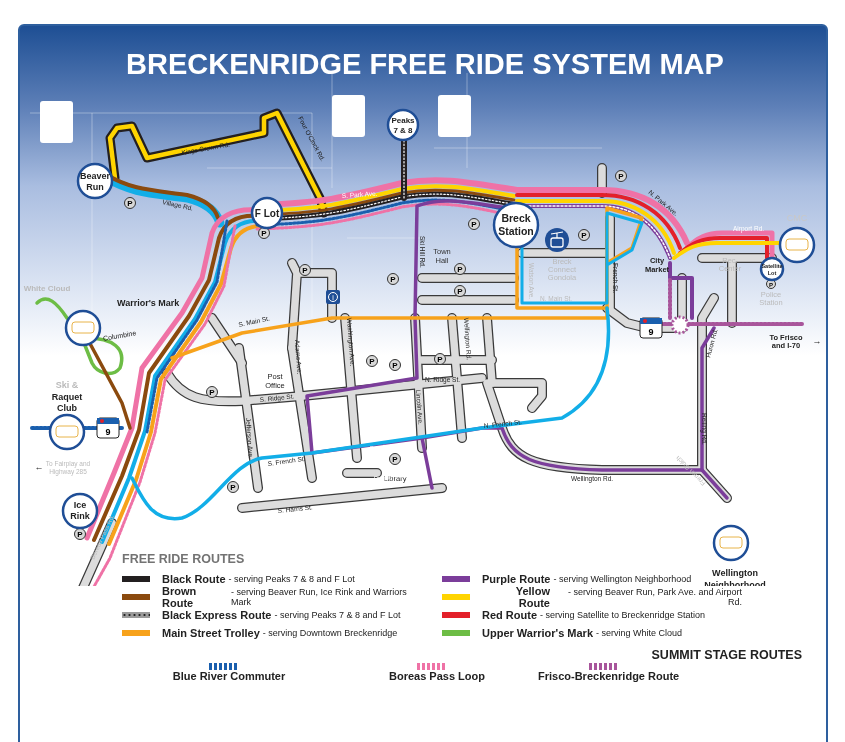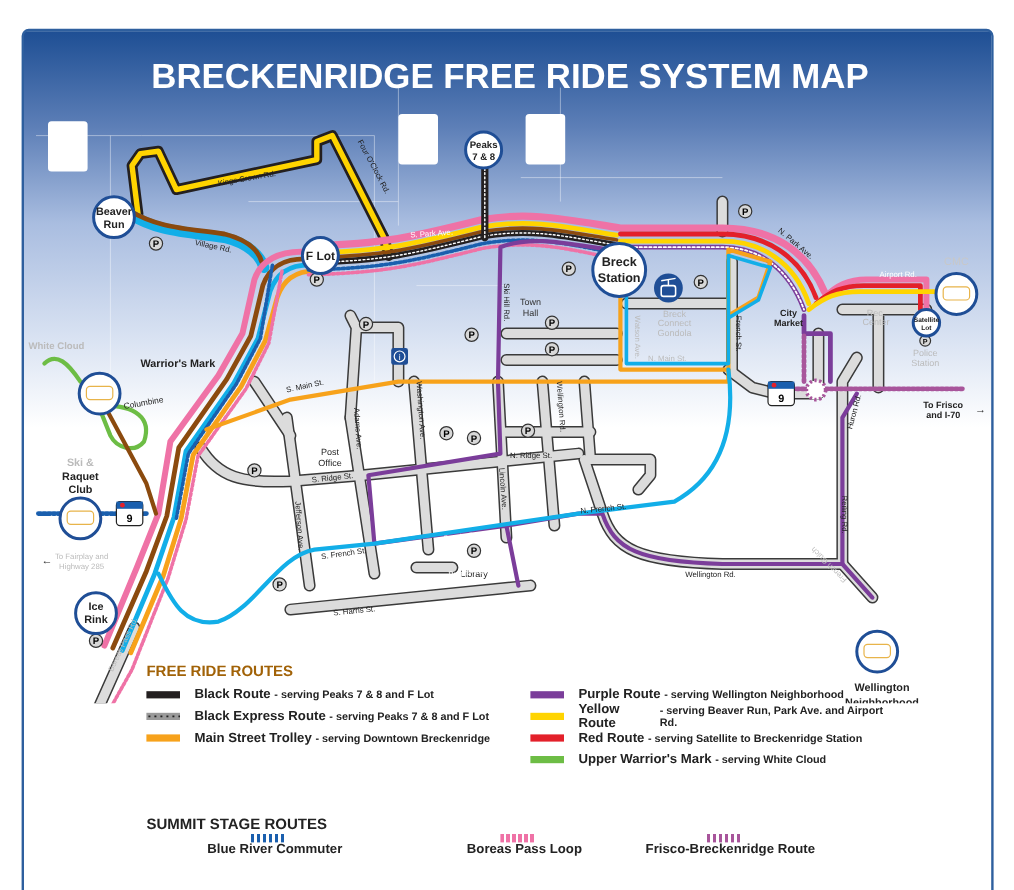--- a/index.html
+++ b/index.html
@@ -11,31 +11,31 @@
     background: linear-gradient(to bottom, #1e4f94 0px, #5d7fb7 80px, #a9bde0 160px, #dbe4f3 260px, #ffffff 330px, #ffffff 100%);
   }
   .title {
     position: absolute; left: 0; top: 22px; width: 810px; text-align: center;
     color: #ffffff; font-weight: bold; font-size: 29px; letter-spacing: 0px;
     font-family: "Liberation Sans", sans-serif;
   }
   svg.map { position: absolute; left: 0; top: 0; }
   .legend { position: absolute; left: 122px; top: 552px; width: 680px; }
   .legend h3 {
-    font-size: 12.5px; font-weight: bold; color: #a16207; margin-bottom: 4px;
+    font-size: 12.5px; font-weight: bold; color: #737373; margin-bottom: 4px;
     font-family: "Liberation Sans", sans-serif;
   }
   .legend .cols { display: flex; }
   .legend .col { width: 300px; }
-  .legend .col + .col { margin-left: 0px; }
+  .legend .col + .col { margin-left: 0px; text-align: right; }
   .lg-item { display: flex; align-items: center; height: 18px; }
   .swatch { width: 28px; height: 6px; margin-right: 12px; flex: none; }
   .lg-name { font-size: 11px; font-weight: bold; color: #222; }
-  .lg-desc { font-size: 9px; color: #222; margin-left: 3px; font-weight: bold; }
-  .summit { position: absolute; left: 122px; top: 680px; width: 680px; }
+  .lg-desc { font-size: 9px; color: #222; margin-left: 3px; }
+  .summit { position: absolute; left: 122px; top: 648px; width: 680px; text-align: right; }
   .summit .row { display: flex; align-items: center; height: 16px; }
   .summit .s-item { display: flex; align-items: center; flex-direction: column; }
   .summit .s-item:nth-child(1) { width: 214px; }
   .summit .s-item:nth-child(2) { width: 202px; }
   .dash { width: 28px; height: 7px; margin-right: 12px; }
   .maptext { font-family: "Liberation Sans", sans-serif; }
 </style>
 </head>
 <body>
 
@@ -367,20 +367,25 @@
 <div class="legend">
   <h3>FREE RIDE ROUTES</h3>
   <div class="cols">
     <div class="col" id="legend-left">
         <div class="lg-item">
           <span class="swatch" style="background: rgb(35, 31, 32);"></span>
           <span class="lg-name">Black Route</span>
           <span class="lg-desc">- serving Peaks 7 &amp; 8 and F Lot</span>
         </div>
         <div class="lg-item">
+          <span class="swatch" style="background: rgb(139, 74, 14);"></span>
+          <span class="lg-name">Brown Route</span>
+          <span class="lg-desc">- serving Beaver Run, Ice Rink and Warriors Mark</span>
+        </div>
+        <div class="lg-item">
           <span class="swatch" style="background: radial-gradient(circle, rgb(34, 34, 34) 1px, transparent 1.2px) 0% 0% / 5px 6px rgb(154, 154, 154);"></span>
           <span class="lg-name">Black Express Route</span>
           <span class="lg-desc">- serving Peaks 7 &amp; 8 and F Lot</span>
         </div>
         <div class="lg-item">
           <span class="swatch" style="background: rgb(247, 162, 27);"></span>
           <span class="lg-name">Main Street Trolley</span>
           <span class="lg-desc">- serving Downtown Breckenridge</span>
         </div>
       </div>

